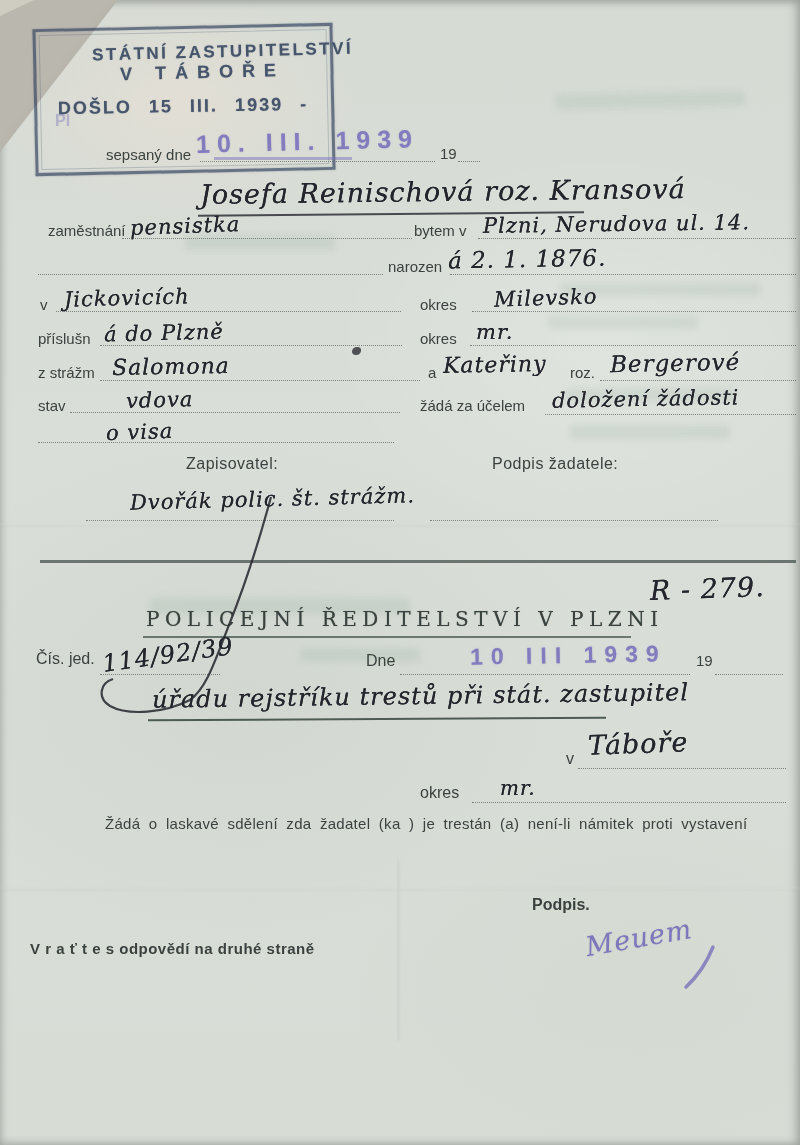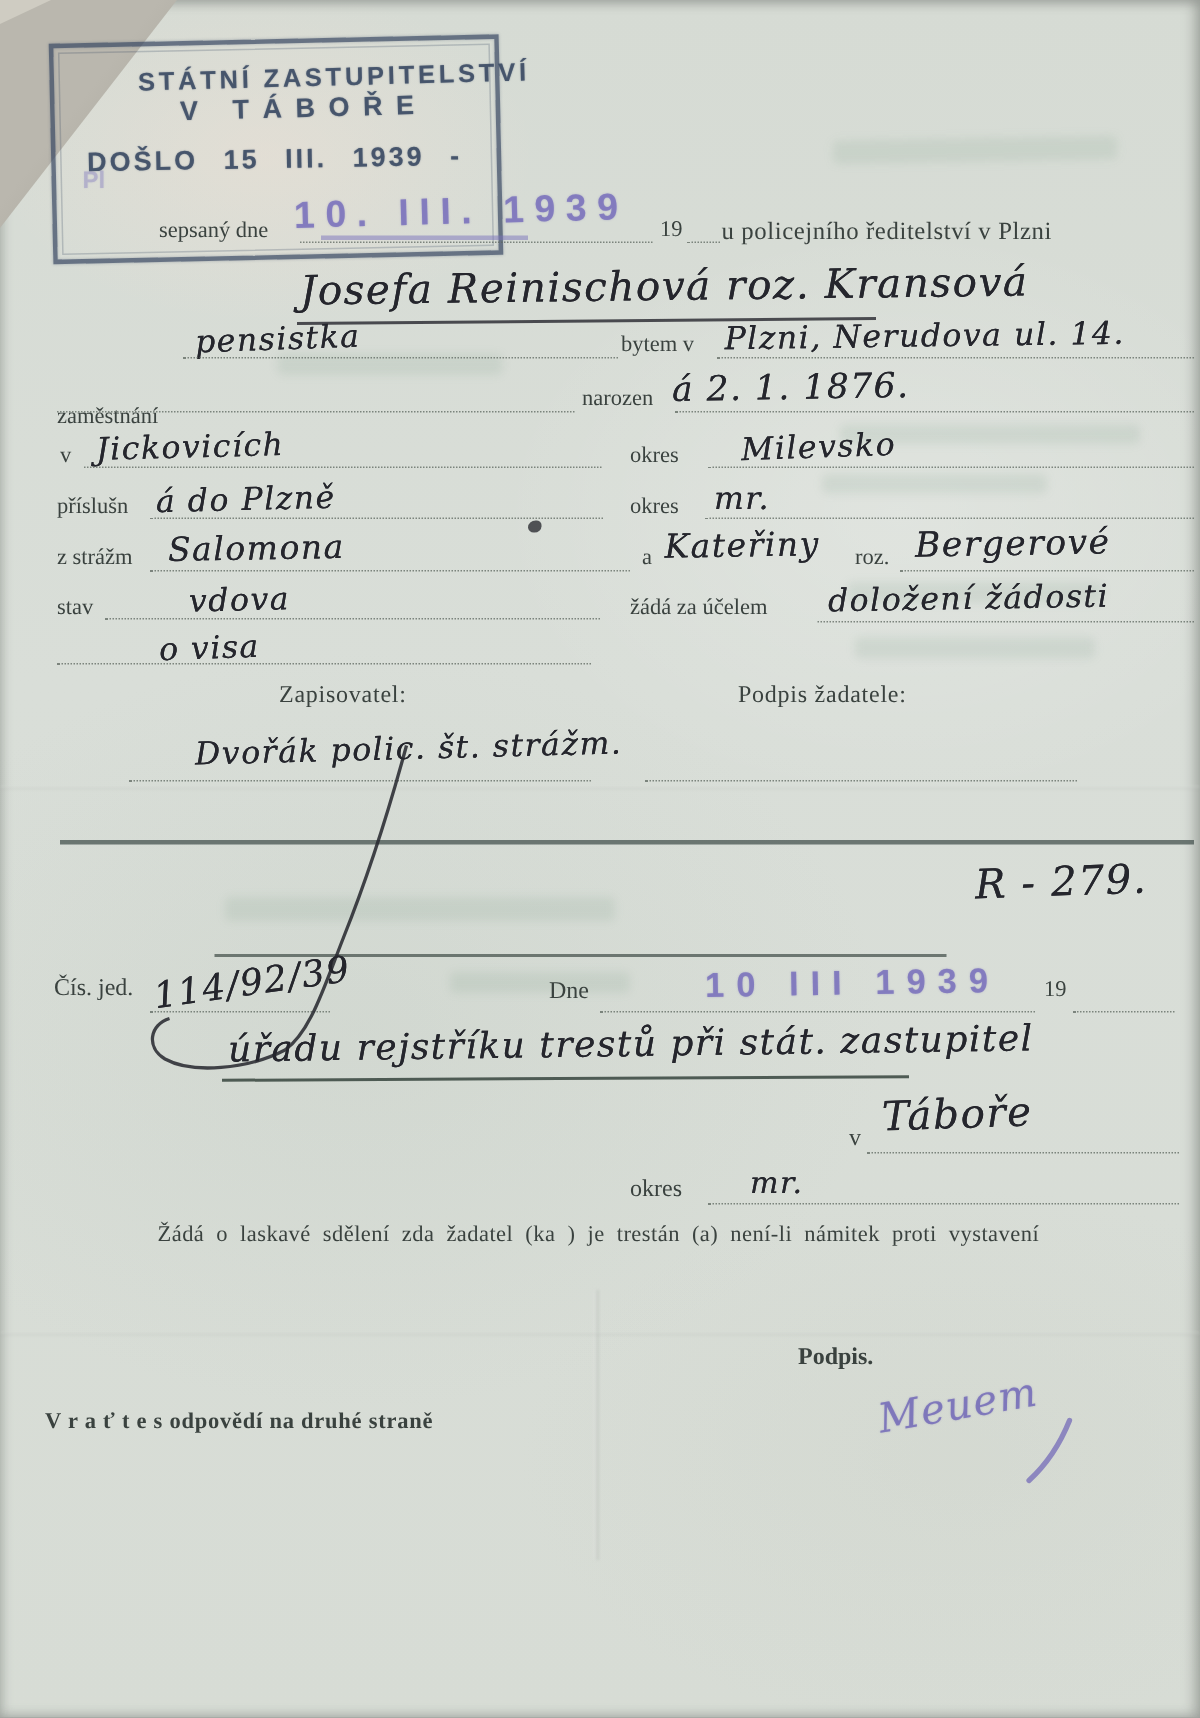--- a/index.html
+++ b/index.html
@@ -9,21 +9,21 @@
     background-image:
       radial-gradient(ellipse 260px 160px at 22% 9%, rgba(240,225,212,.45), transparent 70%),
       radial-gradient(ellipse 420px 300px at 75% 30%, rgba(255,255,255,.20), transparent 65%),
       radial-gradient(ellipse 500px 360px at 30% 60%, rgba(190,200,190,.25), transparent 70%),
       radial-gradient(ellipse 420px 260px at 80% 85%, rgba(205,210,200,.30), transparent 70%),
       linear-gradient(180deg, #d6dbd4 0%, #d9ded8 40%, #d7dcd5 100%);
     box-shadow: inset -5px 0 8px rgba(90,95,90,.28), inset 0 4px 6px rgba(100,105,100,.22), inset 4px 0 6px rgba(140,145,138,.18), inset 0 -4px 6px rgba(130,135,128,.15);
     font-family:"DejaVu Serif", "Liberation Serif", serif;
   }
   .abs{position:absolute;}
-  .print{font-family:Liberation Serif, serif;font-size:15px;color:#3a423f;white-space:nowrap;}
+  .print{font-family:Liberation Sans, sans-serif;font-size:15px;color:#3a423f;white-space:nowrap;}
   .hand{font-family:"DejaVu Serif","Liberation Serif",serif;font-style:italic;color:#25262d;white-space:nowrap;letter-spacing:1px;text-shadow:0 0 .4px #25262d;}
   .dot{border-bottom:1.6px dotted #5d675f;opacity:.75;height:1px;position:absolute;}
   .rule{position:absolute;background:#4c5854;}
   .stampbox{
     position:absolute;left:34px;top:26px;width:294px;height:141px;
     border:3px solid rgba(58,74,100,.72);transform:rotate(-1.2deg);
     box-shadow:0 0 2px rgba(58,74,100,.35), inset 0 0 2px rgba(58,74,100,.3);
   }
   .stampbox:after{content:"";position:absolute;inset:3px;border:1px solid rgba(58,74,100,.25);}
   .stamptext{font-family:"Liberation Sans","DejaVu Sans",sans-serif;font-weight:bold;color:rgba(56,72,98,.82);white-space:nowrap;text-shadow:0 0 1px rgba(56,72,98,.55);}
@@ -68,26 +68,25 @@
   <span class="abs purple" style="left:55px;top:112px;font-size:16px;opacity:.45;">Pl</span>
 
 
   <span class="abs purple" style="left:196px;top:127px;font-size:25px;letter-spacing:7px;transform:rotate(-1.5deg);">10. III. 1939</span>
   <div class="abs" style="left:214px;top:157px;width:138px;height:3px;background:rgba(122,113,188,.5);"></div>
 
   <span class="abs print" style="left:106px;top:146px;font-size:15px;">sepsaný dne</span>
   <div class="dot" style="left:200px;top:160px;width:235px;"></div>
   <span class="abs print" style="left:440px;top:145px;">19</span>
   <div class="dot" style="left:458px;top:160px;width:22px;"></div>
-  <span class="abs print" style="left:481px;top:144px;font-size:16.5px;letter-spacing:.4px;">u policejního ředitelství v Plzni</span>
 
   <span class="abs hand" style="left:200px;top:176px;font-size:27px;transform:rotate(-.7deg);">Josefa Reinischová roz. Kransová</span>
   <div class="abs" style="left:198px;top:213px;width:386px;height:2px;background:#25262d;opacity:.8;transform:rotate(-.5deg);"></div>
 
-  <span class="abs print" style="left:38px;top:222px;margin-top:48px;">zaměstnání</span>
+  <span class="abs print" style="left:48px;top:222px;">zaměstnání</span>
   <span class="abs hand" style="left:130px;top:214px;font-size:21px;transform:rotate(-2deg);">pensistka</span>
   <div class="dot" style="left:122px;top:237px;width:290px;"></div>
   <span class="abs print" style="left:414px;top:222px;">bytem v</span>
   <span class="abs hand" style="left:483px;top:212px;font-size:21px;transform:rotate(-.8deg);">Plzni, Nerudova ul. 14.</span>
   <div class="dot" style="left:478px;top:237px;width:318px;"></div>
 
   <div class="dot" style="left:38px;top:273px;width:345px;"></div>
   <span class="abs print" style="left:388px;top:258px;">narozen</span>
   <span class="abs hand" style="left:448px;top:246px;font-size:23px;transform:rotate(-1deg);">á 2. 1. 1876.</span>
   <div class="dot" style="left:450px;top:273px;width:346px;"></div>
@@ -129,20 +128,21 @@
   <span class="abs print" style="left:186px;top:455px;font-size:16px;letter-spacing:.5px;">Zapisovatel:</span>
   <span class="abs print" style="left:492px;top:455px;font-size:16px;letter-spacing:.5px;">Podpis žadatele:</span>
   <span class="abs hand" style="left:130px;top:487px;font-size:21px;transform:rotate(-1.5deg);">Dvořák polic. št. strážm.</span>
   <div class="dot" style="left:86px;top:519px;width:308px;"></div>
   <div class="dot" style="left:430px;top:519px;width:288px;"></div>
 
   <div class="rule" style="left:40px;top:560px;width:756px;height:3px;opacity:.78;"></div>
 
   <span class="abs hand" style="left:650px;top:573px;font-size:27px;transform:rotate(-2deg);">R - 279.</span>
 
+  <span class="abs" style="left:146px;top:607px;font-size:20px;letter-spacing:5.5px;color:#39423e;font-family:'DejaVu Serif',serif;text-shadow:0 0 .8px rgba(57,66,62,.6);">POLICEJNÍ ŘEDITELSTVÍ V PLZNI</span>
   <div class="abs" style="left:143px;top:636px;width:488px;height:1.6px;background:#515d58;opacity:.8;"></div>
 
   <span class="abs print" style="left:36px;top:650px;font-size:16px;">Čís. jed.</span>
   <span class="abs hand" style="left:102px;top:641px;font-size:24px;transform:rotate(-8deg);">114/92/39</span>
   <div class="dot" style="left:100px;top:673px;width:120px;"></div>
   <span class="abs print" style="left:366px;top:652px;font-size:16px;">Dne</span>
   <span class="abs purple" style="left:470px;top:642px;font-size:23px;letter-spacing:8px;transform:rotate(-1deg);">10 III 1939</span>
   <div class="dot" style="left:400px;top:673px;width:290px;"></div>
   <span class="abs print" style="left:696px;top:652px;">19</span>
   <div class="dot" style="left:715px;top:673px;width:68px;"></div>

